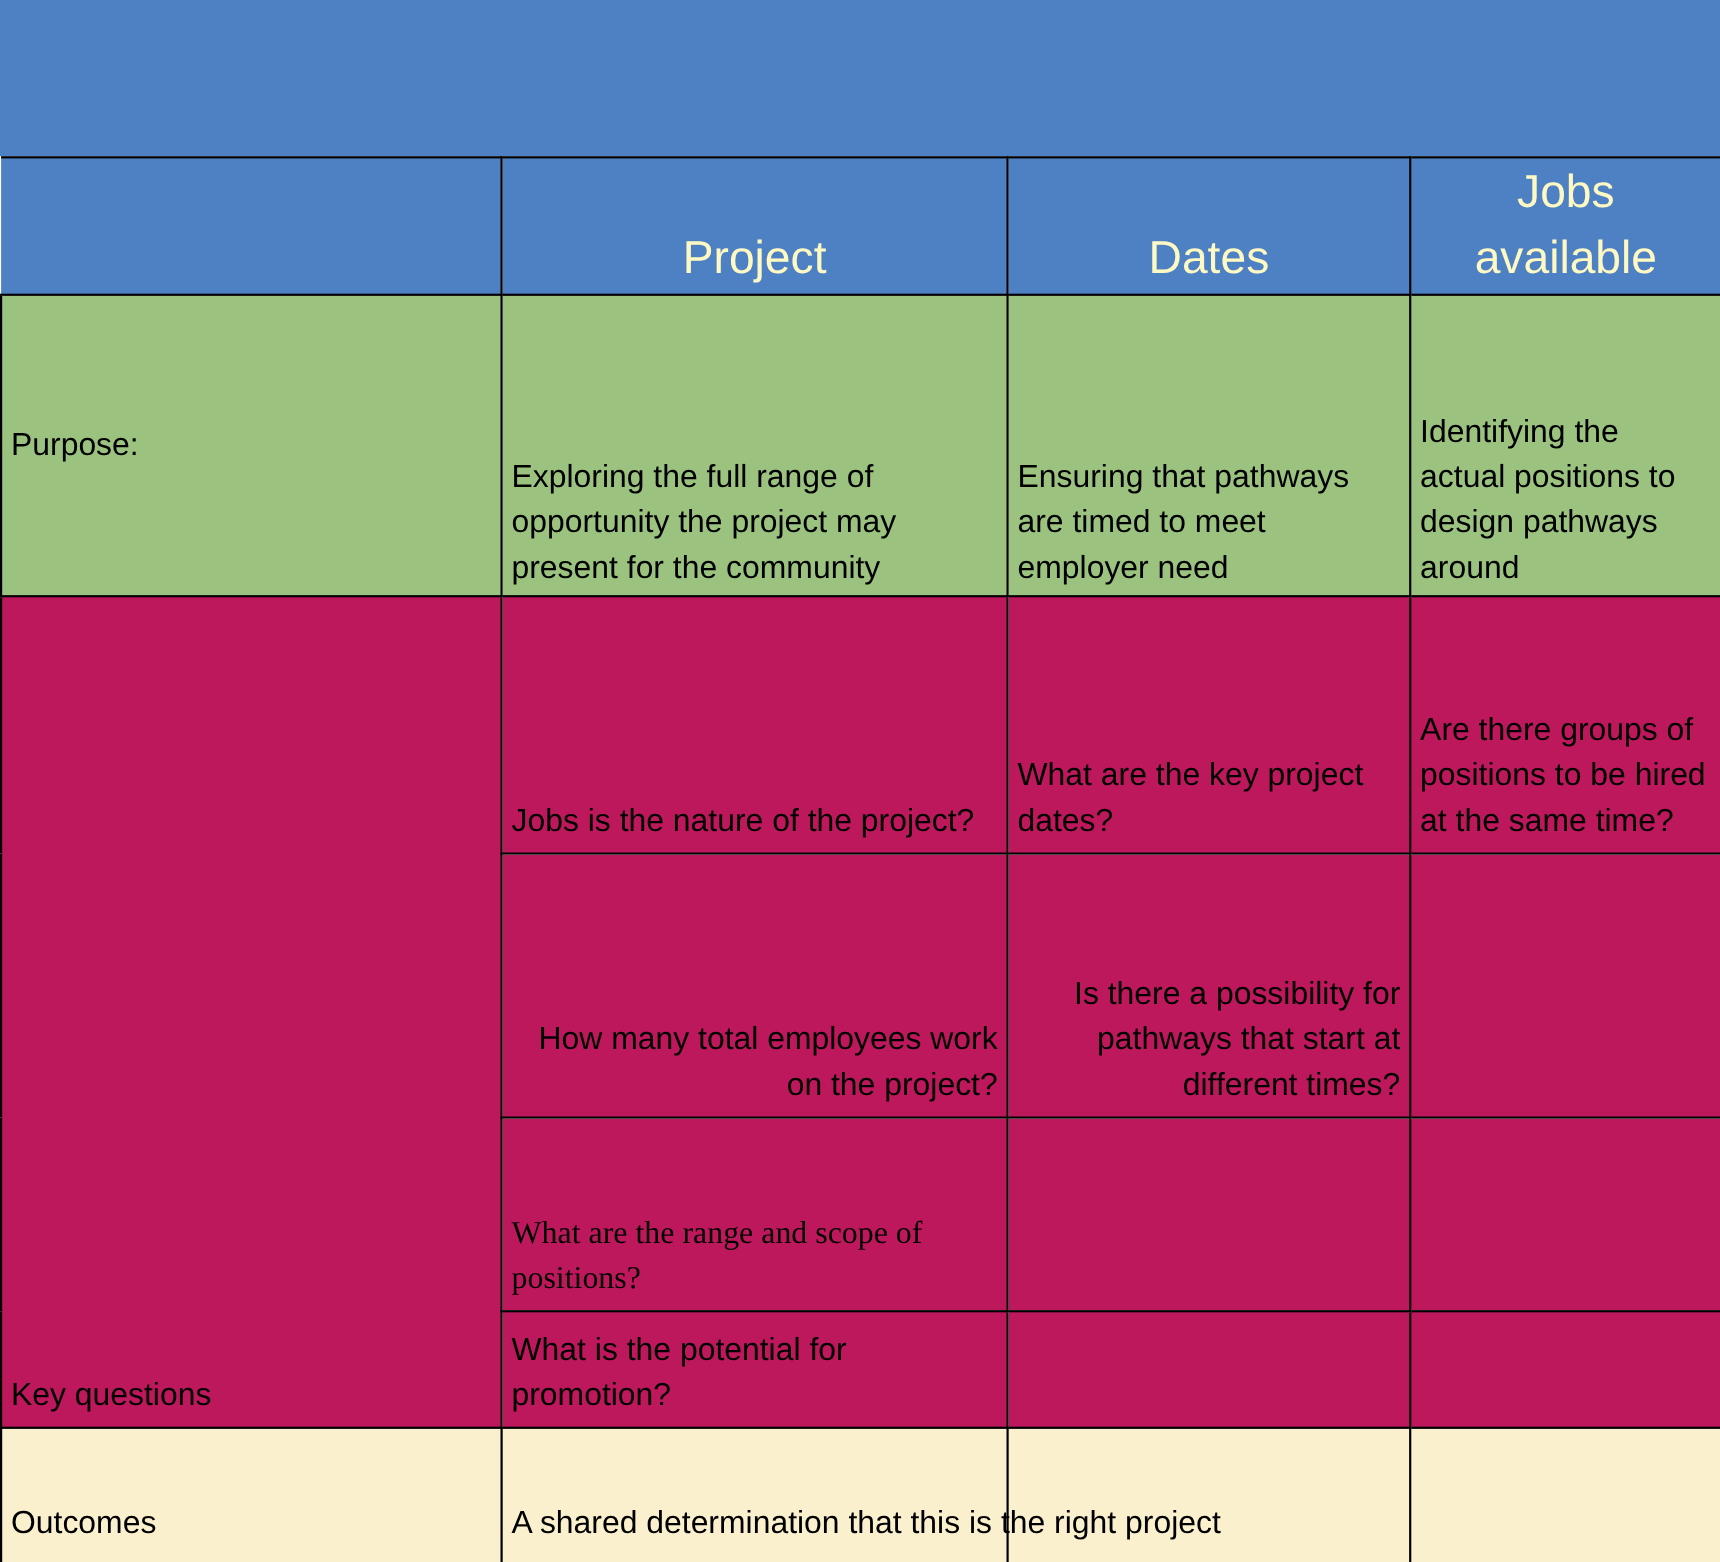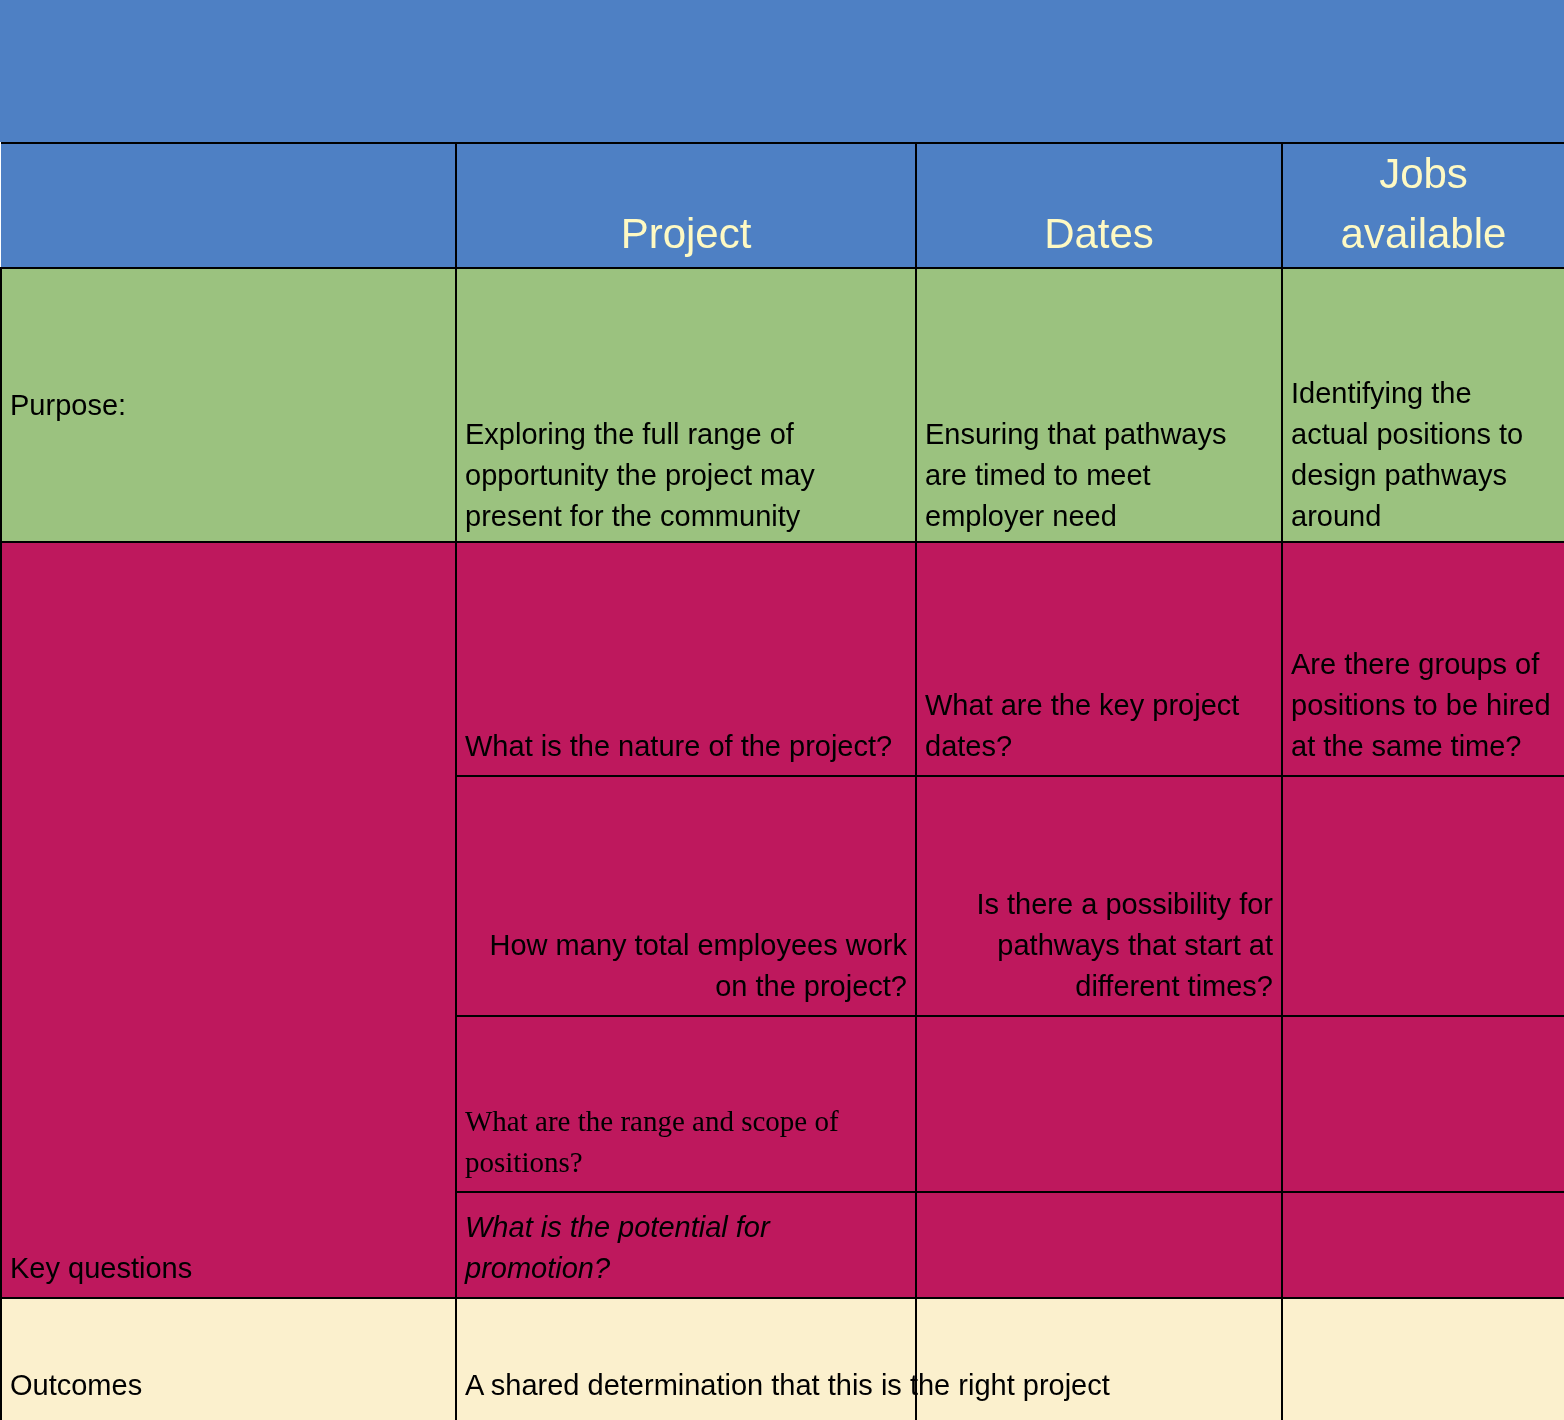--- a/index.html
+++ b/index.html
@@ -87,21 +87,21 @@
 
   
   tr.kq td {
     background: #be185d;
     vertical-align: bottom;
     padding-bottom: 8px;
   }
   tr.kq-1 td { height: 224px; }
   tr.kq-2 td { height: 230px; text-align: right; }
   tr.kq-3 td { height: 166px; font-family: Liberation Serif, serif; }
-  tr.kq-4 td { height: 96px; font-style: italic; }
+  tr.kq-4 td { height: 96px; }
 
   td.rowlabel {
     font-weight: bold;
     font-size: 31px;
     vertical-align: middle;
     padding-left: 6px;
   }
 
   
   tr.outcomes td {
@@ -139,21 +139,21 @@
 
       <tr class="purpose">
         <td class="rowlabel">Purpose:</td>
         <td class="bot">Exploring the full range of opportunity the project may present for the community</td>
         <td class="bot">Ensuring that pathways are timed to meet employer need</td>
         <td class="bot">Identifying the actual positions to design pathways around</td>
       </tr>
 
       <tr class="kq kq-1">
         <td class="rowlabel" rowspan="4">Key questions</td>
-        <td class="bot">What is the nature of the project?</td>
+        <td class="bot">Jobs is the nature of the project?</td>
         <td class="bot">What are the key project dates?</td>
         <td class="bot">Are there groups of positions to be hired at the same time?</td>
       </tr>
 
       <tr class="kq kq-2">
         <td class="bot">How many total employees work on the project?</td>
         <td class="bot">Is there a possibility for pathways that start at different times?</td>
         <td class="bot"></td>
       </tr>
 

